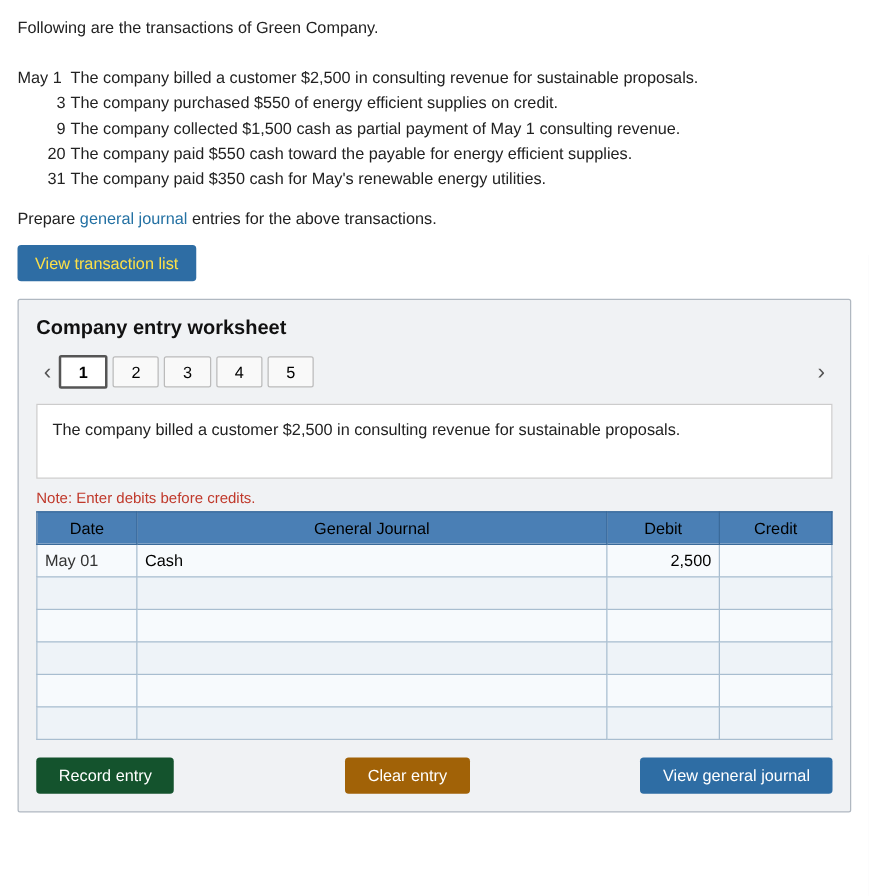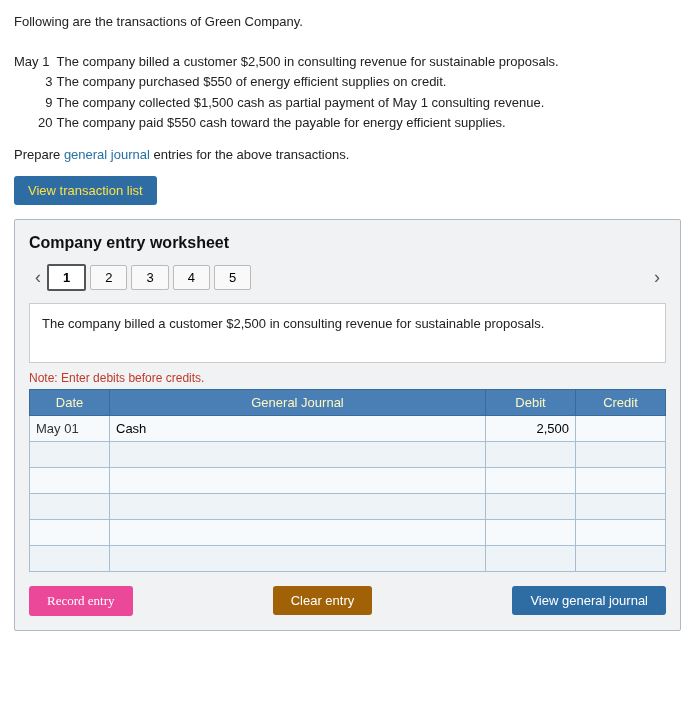--- a/index.html
+++ b/index.html
@@ -94,21 +94,21 @@
       margin-bottom: 4px;
     }
     .journal-table {
       width: 100%;
       border-collapse: collapse;
       background: #fff;
       margin-bottom: 14px;
     }
     .journal-table th {
       background: #4a7fb5;
-      color: #fef9c3;
+      color: #000000;
       text-align: center;
       padding: 5px 8px;
       font-size: 13px;
       font-weight: normal;
       border: 1px solid #3a6a9a;
     }
     .journal-table th.date-col { width: 80px; }
     .journal-table th.gj-col { }
     .journal-table th.debit-col { width: 90px; }
     .journal-table th.credit-col { width: 90px; }
@@ -125,28 +125,27 @@
     .journal-table td.credit-cell { width: 90px; }
     .journal-table tbody tr:nth-child(odd) { background: #f7fafd; }
     .journal-table tbody tr:nth-child(even) { background: #eef3f8; }
     .bottom-btns {
       display: flex;
       justify-content: space-between;
       align-items: center;
       margin-top: 4px;
     }
     .btn-record {
-      background: #ec4899;
+      background: #14532d;
       color: #fff;
       border: none;
       padding: 7px 18px;
       font-size: 13px;
       cursor: pointer;
       border-radius: 3px;
-      font-family: Liberation Serif, serif;
     }
     .btn-clear {
       background: #a16207;
       color: #fff;
       border: none;
       padding: 7px 18px;
       font-size: 13px;
       cursor: pointer;
       border-radius: 3px;
     }
@@ -179,20 +178,24 @@
         <td style="padding-right:4px;vertical-align:top;text-align:right;white-space:nowrap;padding-left:24px;">3</td>
         <td>The company purchased $550 of energy efficient supplies on credit.</td>
       </tr>
       <tr>
         <td style="padding-right:4px;vertical-align:top;text-align:right;white-space:nowrap;padding-left:24px;">9</td>
         <td>The company collected $1,500 cash as partial payment of May 1 consulting revenue.</td>
       </tr>
       <tr>
         <td style="padding-right:4px;vertical-align:top;text-align:right;white-space:nowrap;padding-left:24px;">20</td>
         <td>The company paid $550 cash toward the payable for energy efficient supplies.</td>
+      </tr>
+      <tr>
+        <td style="padding-right:4px;vertical-align:top;text-align:right;white-space:nowrap;padding-left:24px;">31</td>
+        <td>The company paid $350 cash for May's renewable energy utilities.</td>
       </tr>
     </tbody>
   </table>
 </div>
 
 <p class="prepare-line">
   Prepare <span class="blue">general journal</span> entries for the above transactions.
 </p>
 
 <button class="btn-view">View transaction list</button>

